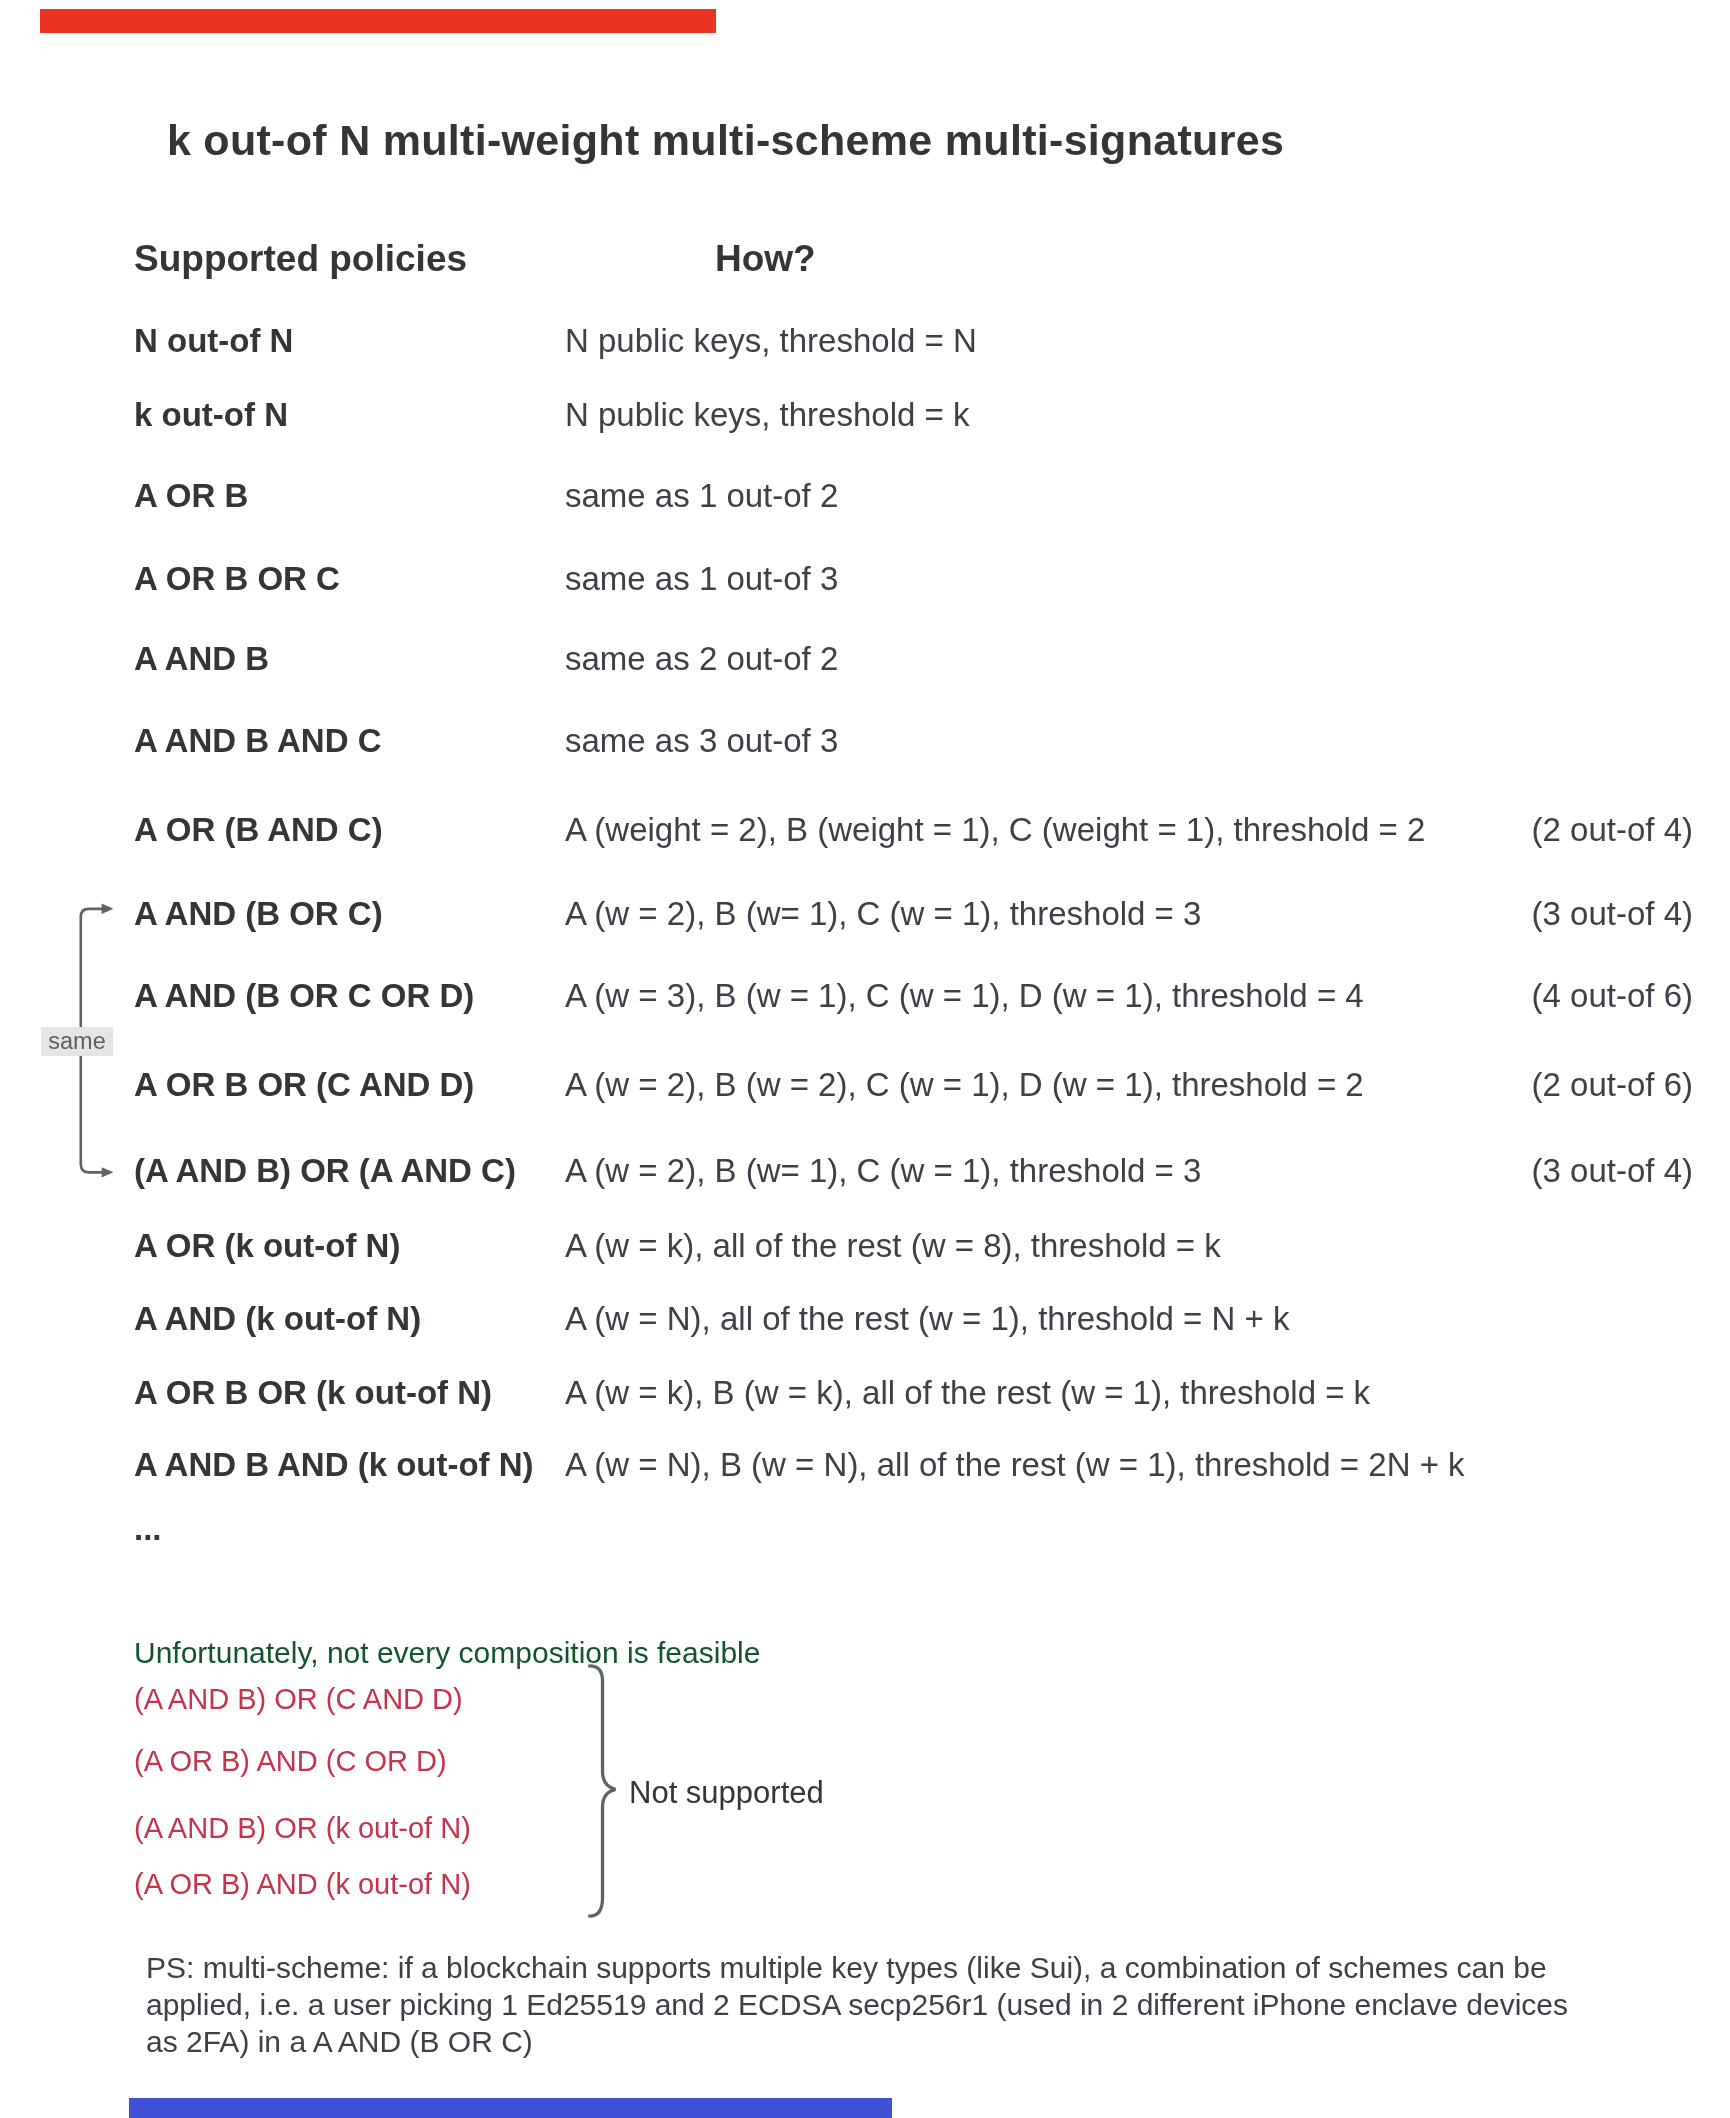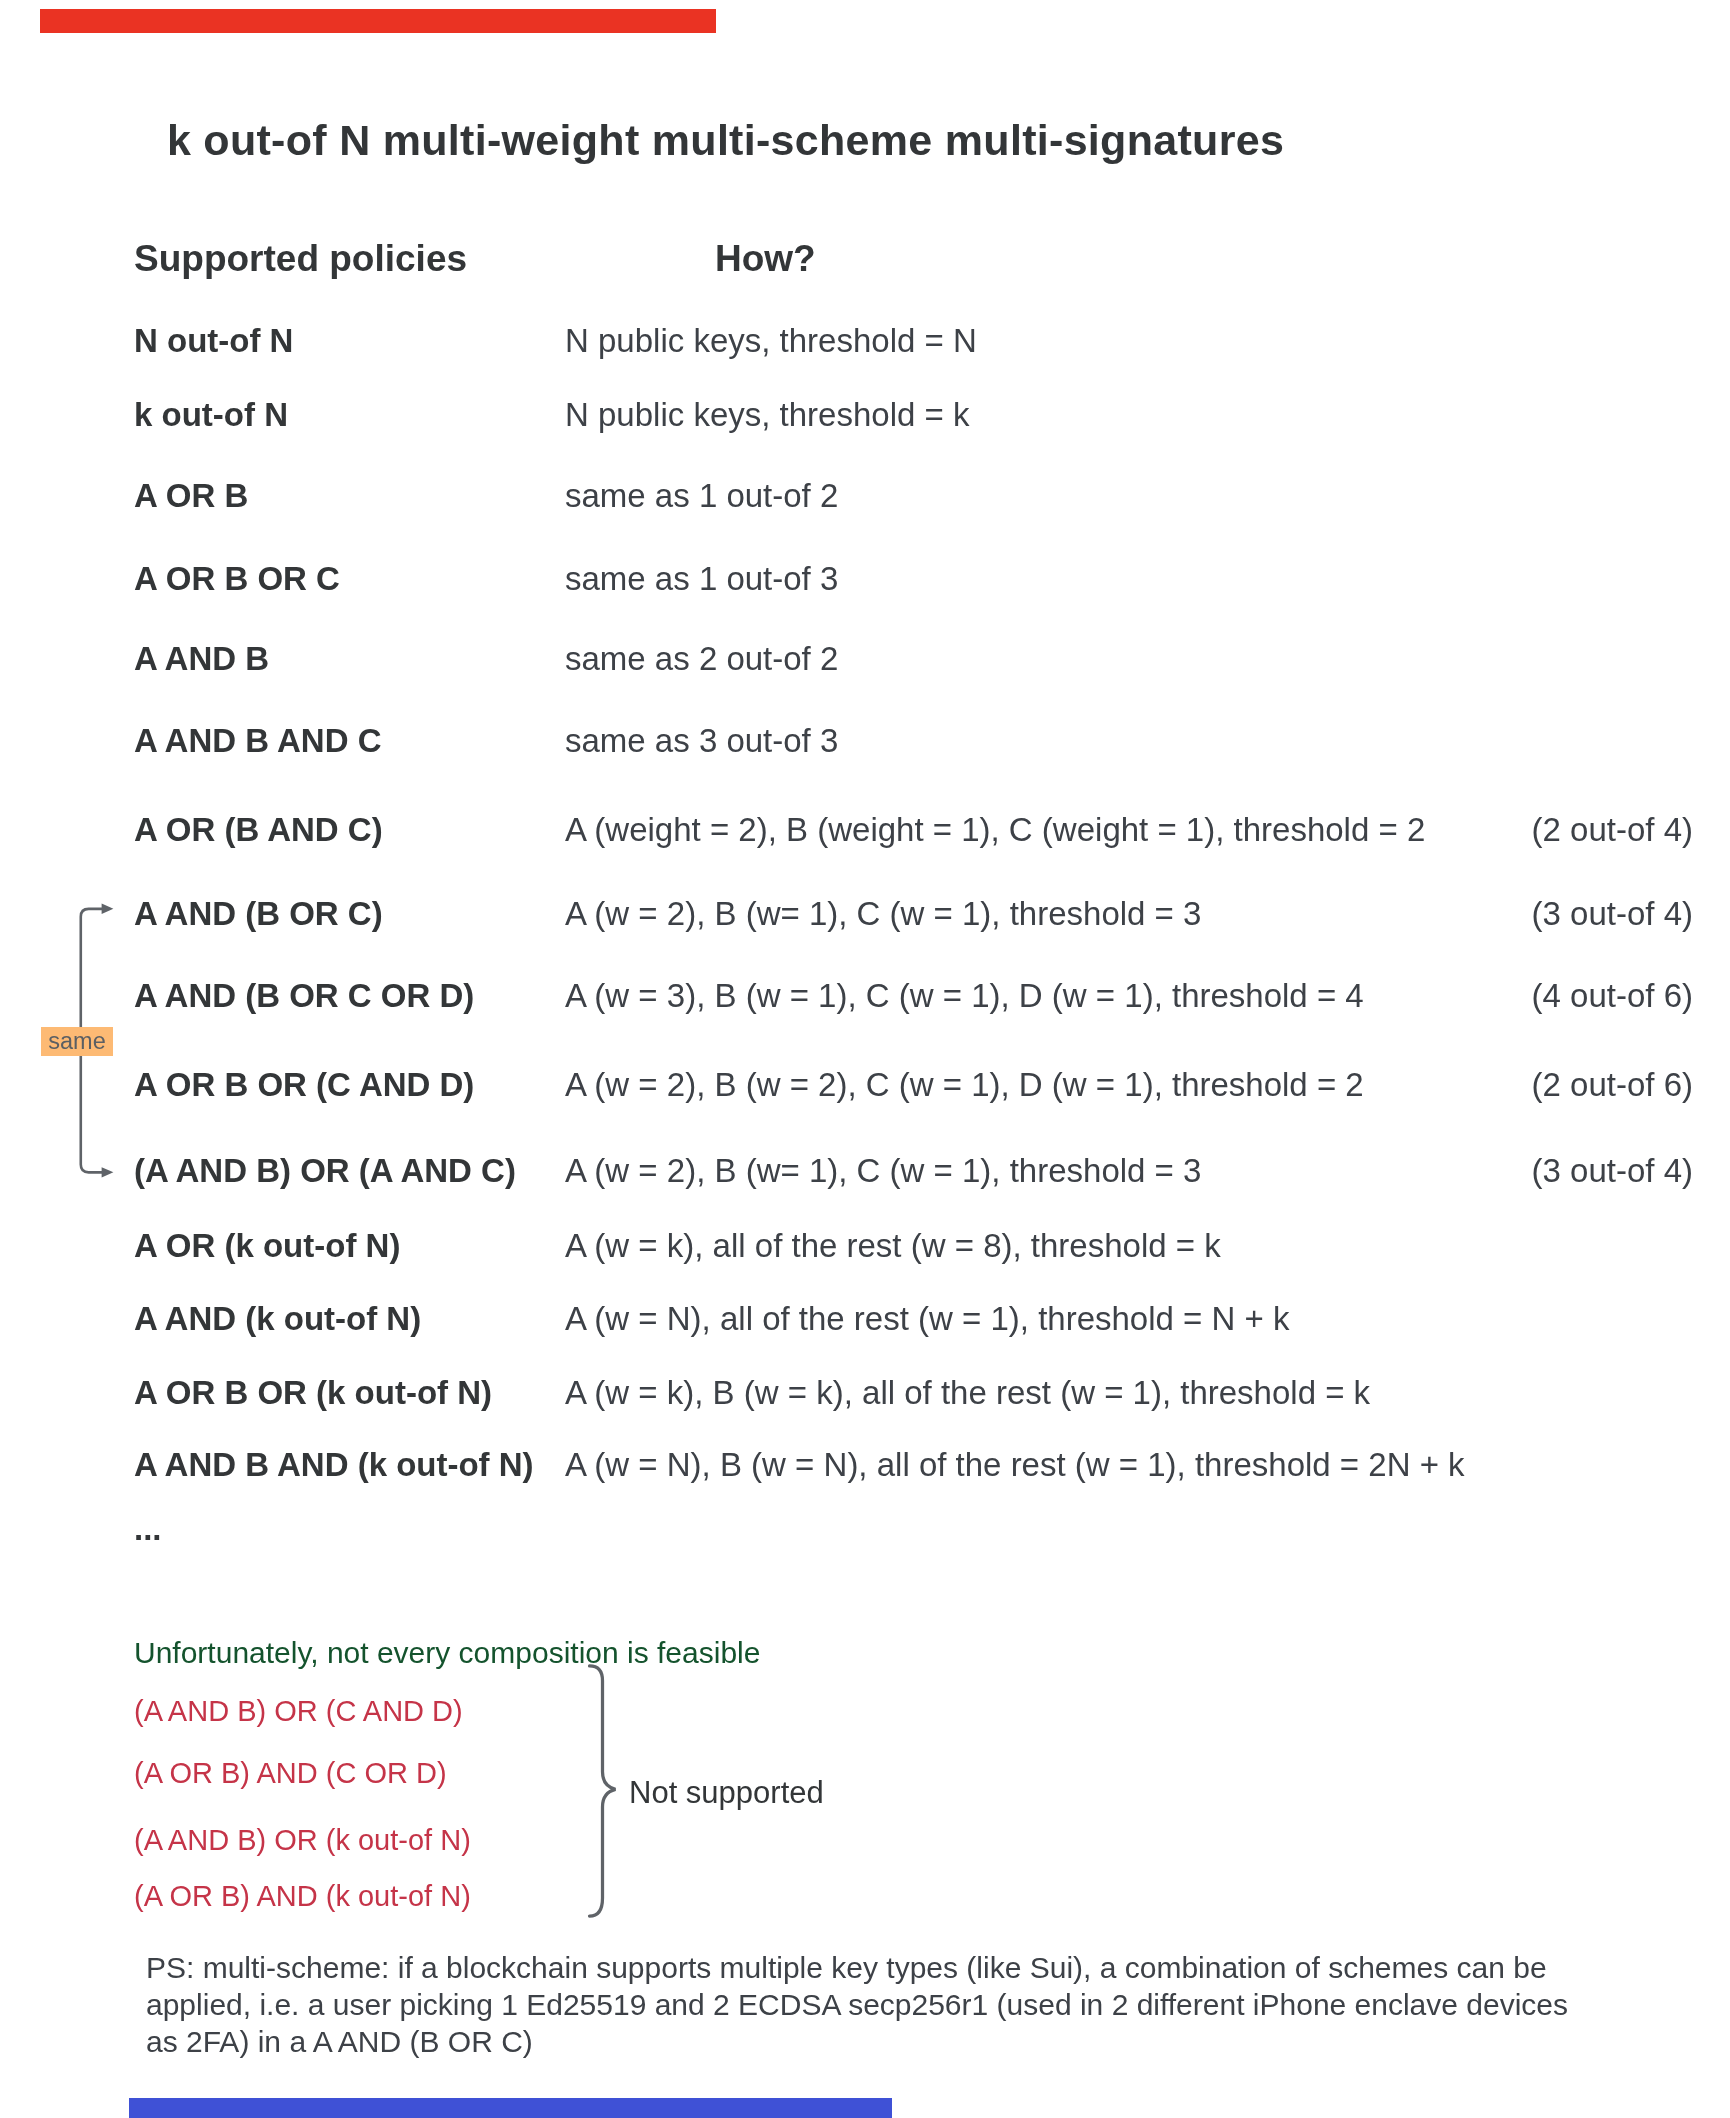--- a/index.html
+++ b/index.html
@@ -20,27 +20,27 @@
   .tbl{left:134px;top:0;width:1559px;height:2119px;pointer-events:none;}
   .trow{position:absolute;left:0;width:1559px;height:39px;line-height:39px;white-space:nowrap;}
   .pol{position:absolute;left:0;font-weight:700;color:#333638;font-size:33px;}
   .hdr .pol{font-size:37px;}
   .how{position:absolute;left:431px;font-size:33px;color:#3d4147;}
   .hdr .how{font-weight:700;color:#333638;font-size:37px;left:581px;}
   .note{position:absolute;right:0;font-size:33px;color:#3d4147;}
   .ellipsis{font-size:33px;font-weight:700;color:#333638;}
   
   .same-label{
-    left:41px;top:1027px;width:72px;text-align:center;background:#fdba74;
+    left:41px;top:1027px;width:72px;text-align:center;background:#e5e5e5;
     font-size:23.5px;color:#5b5f63;z-index:3;line-height:29px;
   }
   .bracket-svg{left:65px;top:901px;z-index:2;}
   
   .red-head{left:134px;top:1603px;font-size:30px;color:#14532d;line-height:38px;white-space:nowrap;margin-top:31px;}
-  .red-item{left:134px;font-size:29px;color:#c53448;line-height:38px;white-space:nowrap;margin-top:12px;}
+  .red-item{left:134px;font-size:29px;color:#c53448;line-height:38px;white-space:nowrap;}
   .brace-svg{left:583px;top:1662px;}
   .not-supported{left:629px;top:1774px;font-size:31px;color:#333638;line-height:38px;}
   
   .ps{left:134px;top:1949px;width:1522px;font-size:30px;line-height:37px;color:#3d4147;margin-left:12px;}
   .ps span{display:block;white-space:nowrap;}
 </style>
 </head>
 <body>
 
 <div class="abs top-bar"></div>

